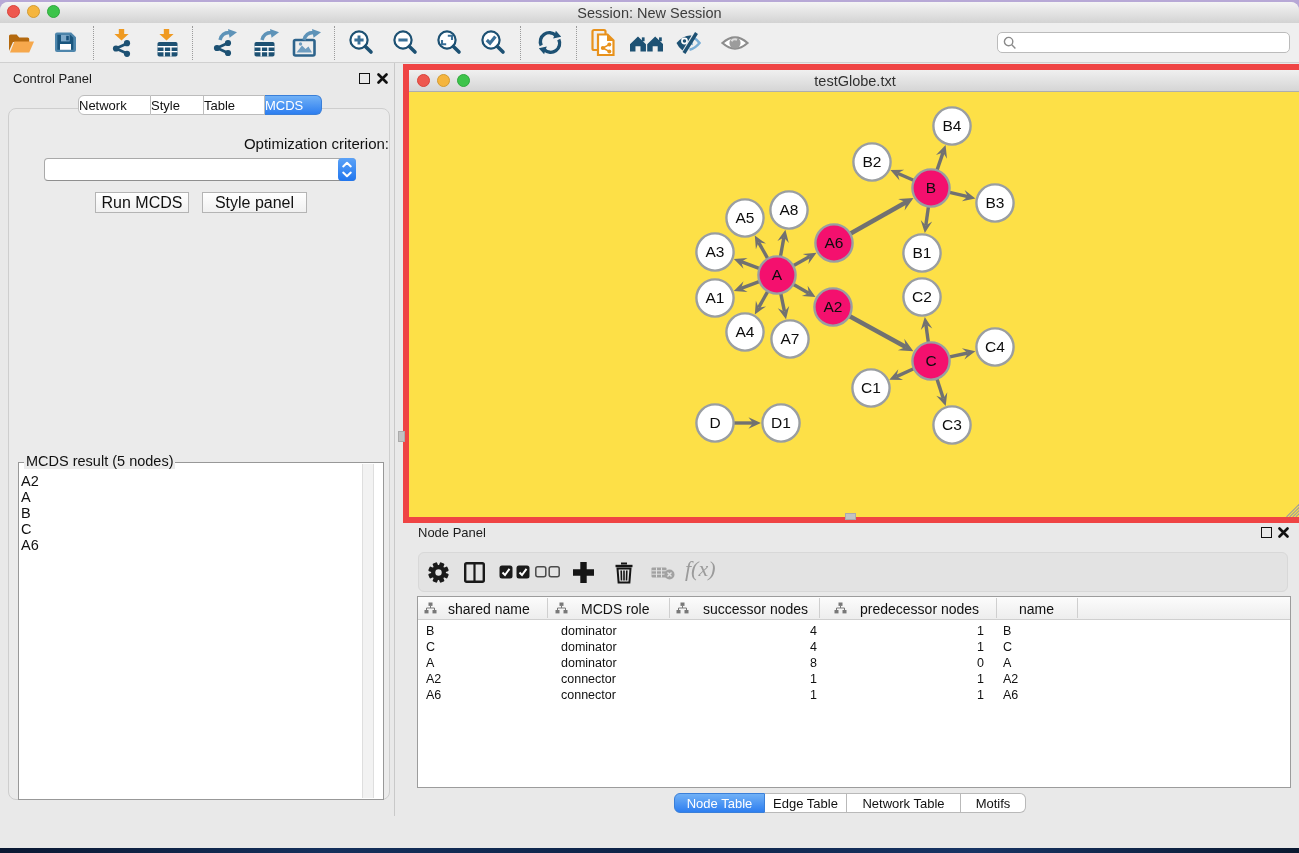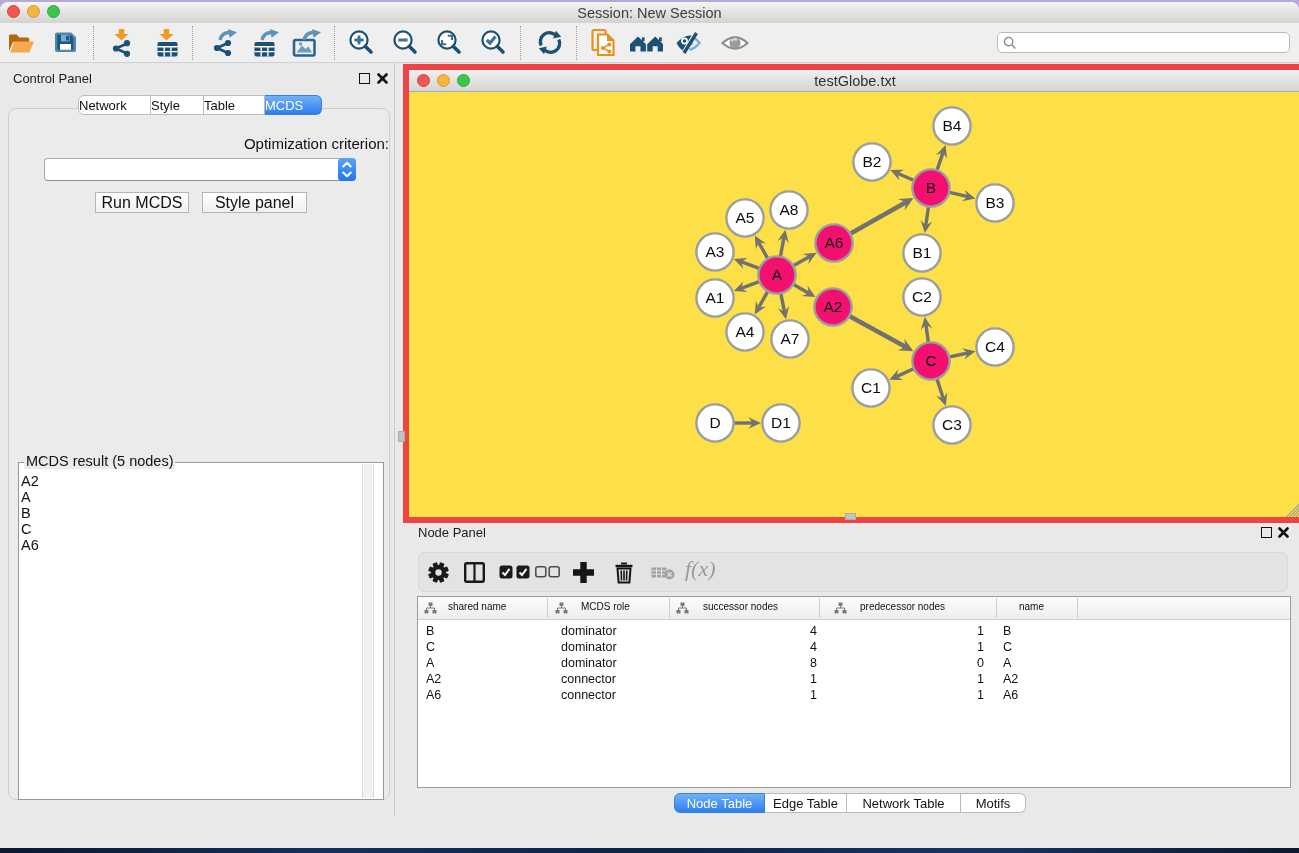--- a/index.html
+++ b/index.html
@@ -43,21 +43,21 @@
 #netwin{position:absolute;left:403px;top:1px;width:892px;height:447px;background:#fde047;border:6px solid #ef4444}
 #nettb{position:absolute;left:0;top:0;width:100%;height:21px;background:linear-gradient(#f0f0f0,#d5d5d5);
  border-bottom:1px solid #aeaeae}
 #nettb .t{position:absolute;left:0;top:3px;width:100%;text-align:center;font-size:14.5px;color:#303030}
 
 #tpanel .hdr{position:absolute;left:418px;top:523px;font-size:13px;color:#1c1c1c}
 #ttool{position:absolute;left:418px;top:550px;width:868px;height:38px;background:#e3e3e3;
  border:1px solid #d8d8d8;border-radius:6px}
 #ttable{position:absolute;left:417px;top:594px;width:872px;height:190px;background:#fff;border:1px solid #9c9c9c}
 #thead{position:absolute;left:0;top:0;width:100%;height:22px;background:linear-gradient(#fcfcfc,#ededed);
- border-bottom:1px solid #cfcfcf;font-size:10px;color:#111}
+ border-bottom:1px solid #cfcfcf;font-size:14px;color:#111}
 #thead .ht{position:absolute;top:4px}
 #thead .sep{position:absolute;top:1px;height:20px;border-left:1px solid #cfcfcf}
 .trow{position:absolute;font-size:12.5px;color:#111;height:16px;line-height:16px}
 #btabs{position:absolute;left:674px;top:791px;height:20px;display:flex;font-size:13px}
 #btabs .tab{background:#fff;border:1px solid #b9b9b9;border-left:none;line-height:20px;text-align:center;color:#111}
 #btabs .tab.sel{background:linear-gradient(#71b1f6,#2d7ef0);color:#fff;border:1px solid #3a7fd8;border-radius:6px 0 0 6px}
 #btabs .tab:last-child{border-radius:0 6px 6px 0}
 #sbar{position:absolute;left:0;top:814px;width:1299px;height:32px;background:#ededed;border-top:1px solid #c9c9c9}
 #mem{position:absolute;left:1214px;top:6px;width:73px;height:21px;background:#fbfbfb;border:1px solid #a9a9a9;font-size:12px;color:#111}
 #listbtn{position:absolute;left:9px;top:8px;width:26px;height:18px;background:#fbfbfb;border:1px solid #9e9e9e;border-radius:2px}

